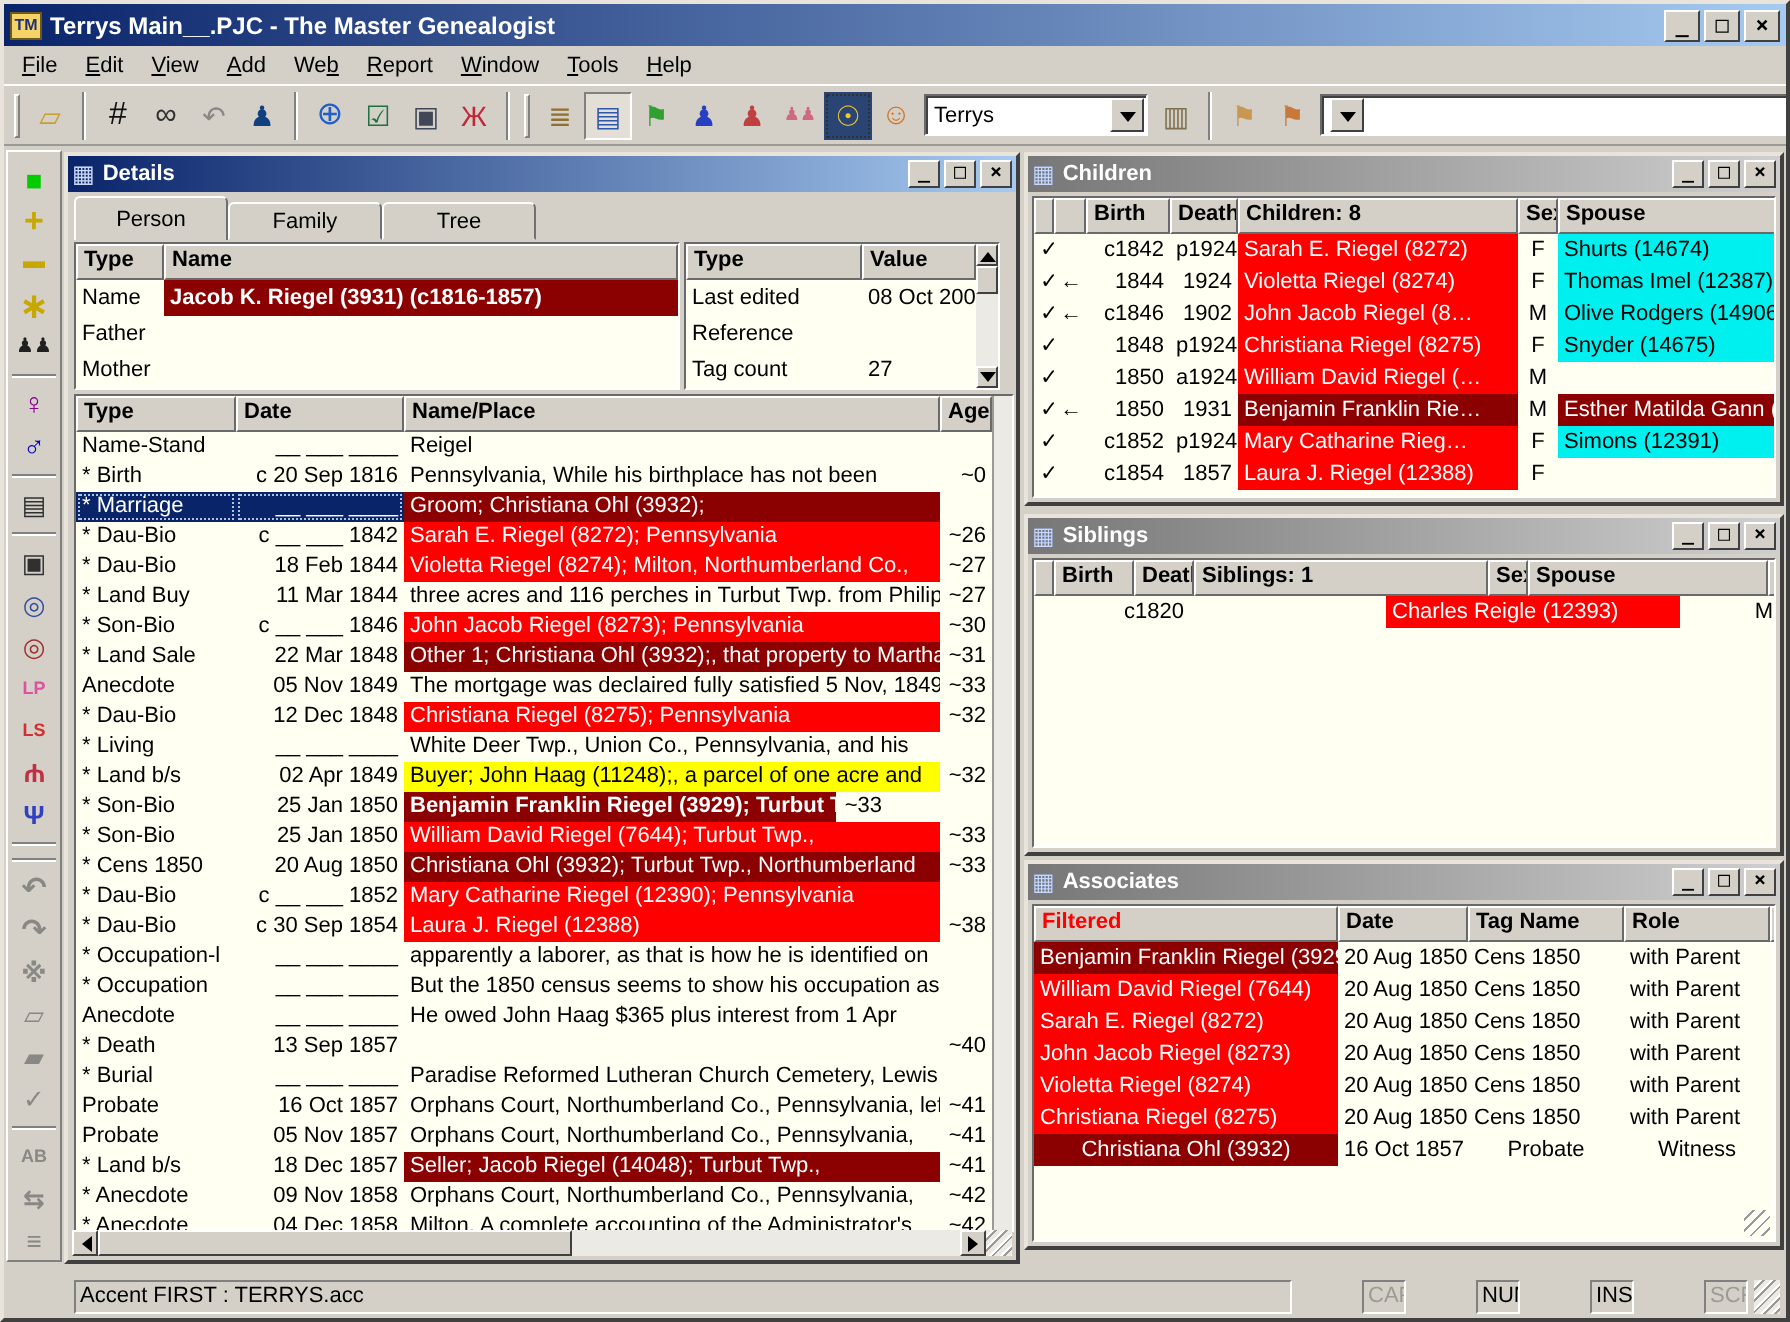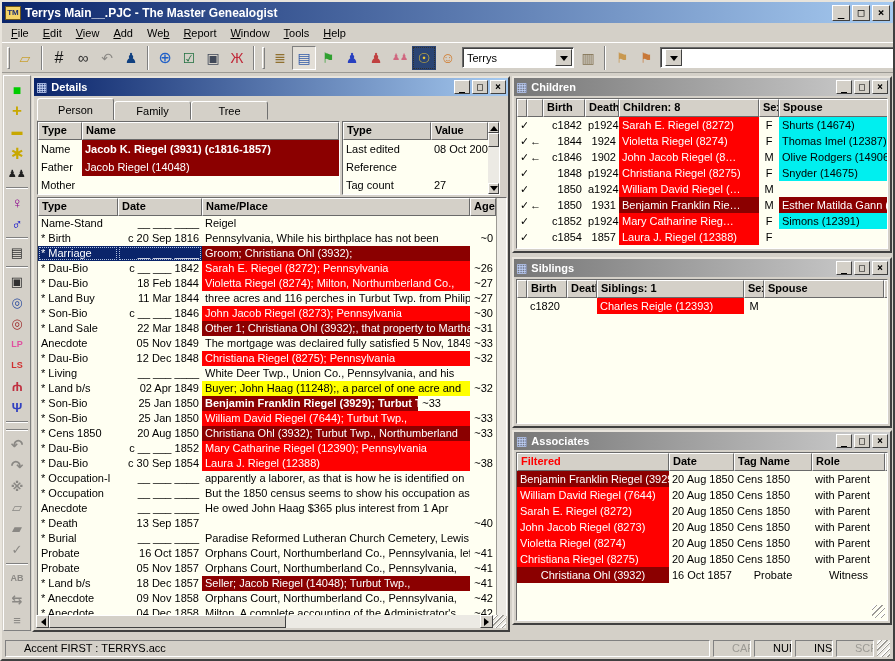--- a/index.html
+++ b/index.html
@@ -96,21 +96,21 @@
     border:1px solid; border-color:#fff #404040 #404040 #fff; }
   .grip { width:13px; flex:none; background:#ECEAE4;
     background-image:repeating-linear-gradient(135deg,#ECEAE4 0 2px,#fff 2px 3px,#9C9A94 3px 4px); }
   .vscroll { position:absolute; top:0; bottom:0; right:0; width:11px; background:#ECEAE4; display:flex; flex-direction:column; }
   .vscroll .sbtn { width:auto; height:11px; }
   .vthumb { height:14px; background:var(--face,#D4D0C8); border:1px solid; border-color:#fff #404040 #404040 #fff; }
   .corner-grip { position:absolute; right:2px; bottom:2px; width:13px; height:13px;
     background-image:repeating-linear-gradient(135deg,transparent 0 2px,#fff 2px 3px,#9C9A94 3px 4px); }
   
   .statusbar { position:absolute; bottom:0; left:0; right:0; height:22px; display:flex; align-items:center; gap:3px; padding:2px 3px; background:var(--face,#D4D0C8); }
-  .sb-seg { height:17px; border:1px solid; border-color:#808080 #fff #fff #808080; display:flex; align-items:center; padding:0 18px; white-space:nowrap; overflow:hidden;}
+  .sb-seg { height:17px; border:1px solid; border-color:#808080 #fff #fff #808080; display:flex; align-items:center; padding:0 2px; white-space:nowrap; overflow:hidden;margin-left:32px;}
   .sb-main { flex:1; }
   .sb-ind { width:22px; justify-content:flex-start; }
   .sb-ind.off { color:#9C9A94; }
 </style>
 </head>
 <body>
 
 <div class="win">
 
   <div class="titlebar">
@@ -314,21 +314,20 @@
           <div class="grid-hdr">
             <span class="hcell" style="width: 44px;">Type</span>
             <span class="hcell" style="width: 257px;">Name</span>
           </div>
           <div class="trow" style="height: 18px; line-height: 18px;">
             <span class="tc" style="width: 44px;">Name</span>
             <span class="tc hl-maroon b" style="width: 257px;">Jacob K. Riegel (3931)  (c1816-1857)</span>
           </div>
           <div class="trow" style="height: 18px; line-height: 18px;">
             <span class="tc" style="width: 44px;">Father</span>
-            <span class="tc hl-maroon" style="width: 257px;">Jacob Riegel (14048)</span>
           </div>
           <div class="trow" style="height: 18px; line-height: 18px;">
             <span class="tc" style="width: 44px;">Mother</span>
             <span class="tc" style="width: 257px;"></span>
           </div>
         </div>
       <div class="gridbox" style="left:308px; top:43px; width:158px; height:74px;">
         <div class="vscroll">
           <span class="sbtn tri-u"></span>
           <span class="vthumb"></span>
@@ -644,21 +643,21 @@
       <div class="gridbox" style="left:2px; top:20px; right:2px; bottom:2px;">
           <div class="grid-hdr">
             <span class="hcell" style="width: 10px;"></span>
             <span class="hcell" style="width: 40px;">Birth</span>
             <span class="hcell" style="width: 30px;">Death</span>
             <span class="hcell" style="width: 147px;">Siblings: 1</span>
             <span class="hcell" style="width: 20px;">Sex</span>
             <span class="hcell" style="width: 120px;">Spouse</span>
             <span class="hcell stub"></span>
           </div>
-          <div class="trow" style="height: 16px; line-height: 16px;">
+          <div class="trow" style="height: 16px; line-height: 16px; gap: 32px;">
             <span class="tc" style="width: 10px;"></span>
             <span class="tc" style="width: 40px;">c1820</span>
             <span class="tc" style="width: 30px;"></span>
             <span class="tc hl-red" style="width: 147px;">Charles Reigle (12393)</span>
             <span class="tc c" style="width: 20px;">M</span>
             <span class="tc" style="width: 120px;"></span>
           </div>
         </div>
     </div>
 

